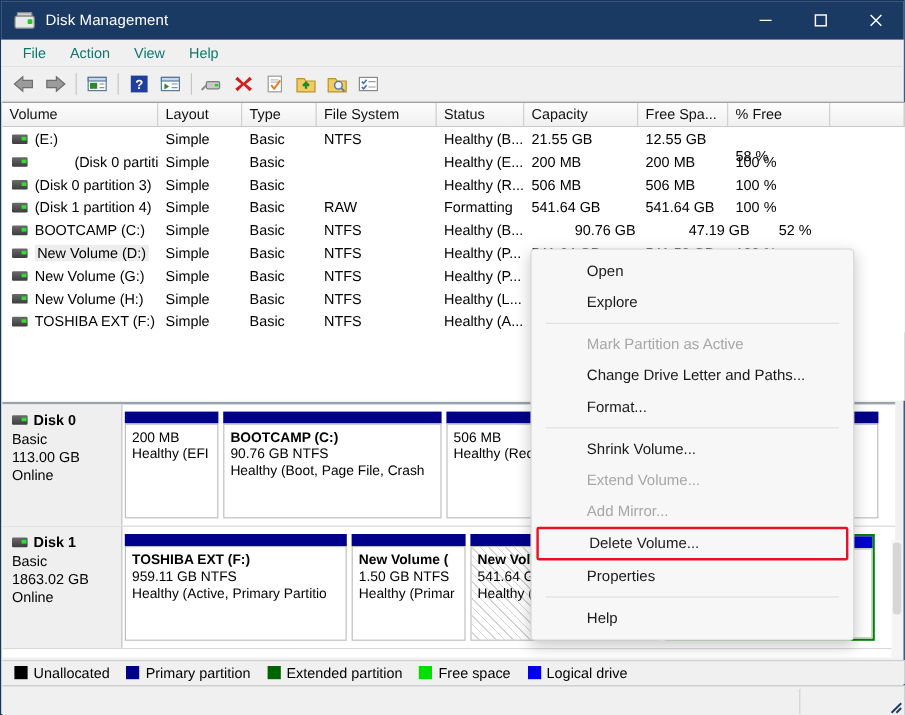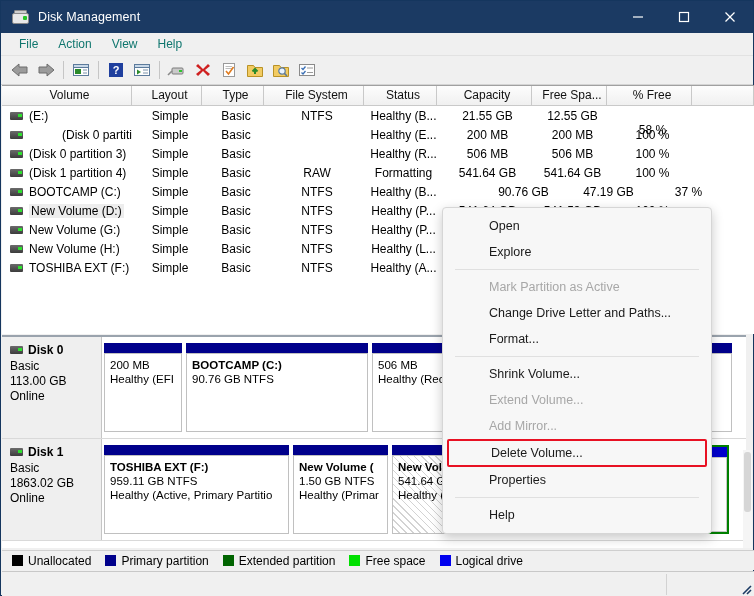--- a/index.html
+++ b/index.html
@@ -29,21 +29,21 @@
   .menubar .mi{padding:2px 10px;font-size:12px;color:#0f766e;}
 
   
   .toolbar{height:28px;background:#f0f0f0;display:flex;align-items:center;padding-left:6px;gap:0px;
            border-bottom:1px solid #d4d4d4;}
   .tb{width:26px;height:24px;display:flex;align-items:center;justify-content:center;}
   .tsep{width:1px;height:18px;background:#c6c6c6;margin:0 4px;}
 
   
   .listwrap{position:absolute;left:1px;top:84px;width:752px;height:249px;background:#fff;
-            border-top:1px solid #a0a0a0;box-sizing:border-box;text-align:center;}
+            border-top:1px solid #a0a0a0;box-sizing:border-box;}
   .hdr{display:flex;height:20px;background:#f0f0f0;border-bottom:1px solid #c9c9c9;box-sizing:border-box;}
   .hdr .hc{border-right:1px solid #c9c9c9;box-sizing:border-box;padding:2px 0 0 6px;font-size:12px;
            color:#111;overflow:hidden;white-space:nowrap;background:linear-gradient(#fdfdfd,#f0f0f0);}
   .rows{background:#fff;}
   .row{display:flex;height:19px;align-items:center;font-size:12px;white-space:nowrap;}
   .cell{box-sizing:border-box;padding-left:6px;overflow:hidden;white-space:nowrap;}
   .cell.vol{display:flex;align-items:center;padding-left:8px;}
   .vicon{width:13px;height:8px;background:linear-gradient(#6b6b6b,#3c3c3c);border-radius:1px;
          position:relative;margin-right:6px;flex:none;}
   .vicon:after{content:"";position:absolute;right:1px;top:2px;width:4px;height:3px;background:#2ee02e;}
@@ -287,21 +287,21 @@
           <div class="cell vol" style="width: 130px;">
             <span class="vicon"></span>
             <span class="volname">BOOTCAMP (C:)</span>
           </div>
           <div class="cell" style="width: 70px;">Simple</div>
           <div class="cell" style="width: 62px;">Basic</div>
           <div class="cell" style="width: 100px;">NTFS</div>
           <div class="cell" style="width: 73px;">Healthy (B...</div>
           <div class="cell" style="width: 95px; margin-left: 36px;">90.76 GB</div>
           <div class="cell" style="width: 75px;">47.19 GB</div>
-          <div class="cell" style="width: 85px;">37 %</div>
+          <div class="cell" style="width: 85px;">52 %</div>
         </div>
         <div class="row selected">
           <div class="cell vol" style="width: 130px;">
             <span class="vicon"></span>
             <span class="volname">New Volume (D:)</span>
           </div>
           <div class="cell" style="width: 70px;">Simple</div>
           <div class="cell" style="width: 62px;">Basic</div>
           <div class="cell" style="width: 100px;">NTFS</div>
           <div class="cell" style="width: 73px;">Healthy (P...</div>
@@ -368,20 +368,21 @@
             <div class="bodyb">
               <div>200 MB</div>
               <div>Healthy (EFI</div>
             </div>
           </div>
           <div class="part" style="width: 182px;">
             <div class="cap"></div>
             <div class="bodyb">
               <div class="pname">BOOTCAMP  (C:)</div>
               <div>90.76 GB NTFS</div>
+              <div>Healthy (Boot, Page File, Crash</div>
             </div>
           </div>
           <div class="part" style="width: 120px;">
             <div class="cap"></div>
             <div class="bodyb">
               <div>506 MB</div>
               <div>Healthy (Recov</div>
             </div>
           </div>
           <div class="part" style="width: 236px;">

